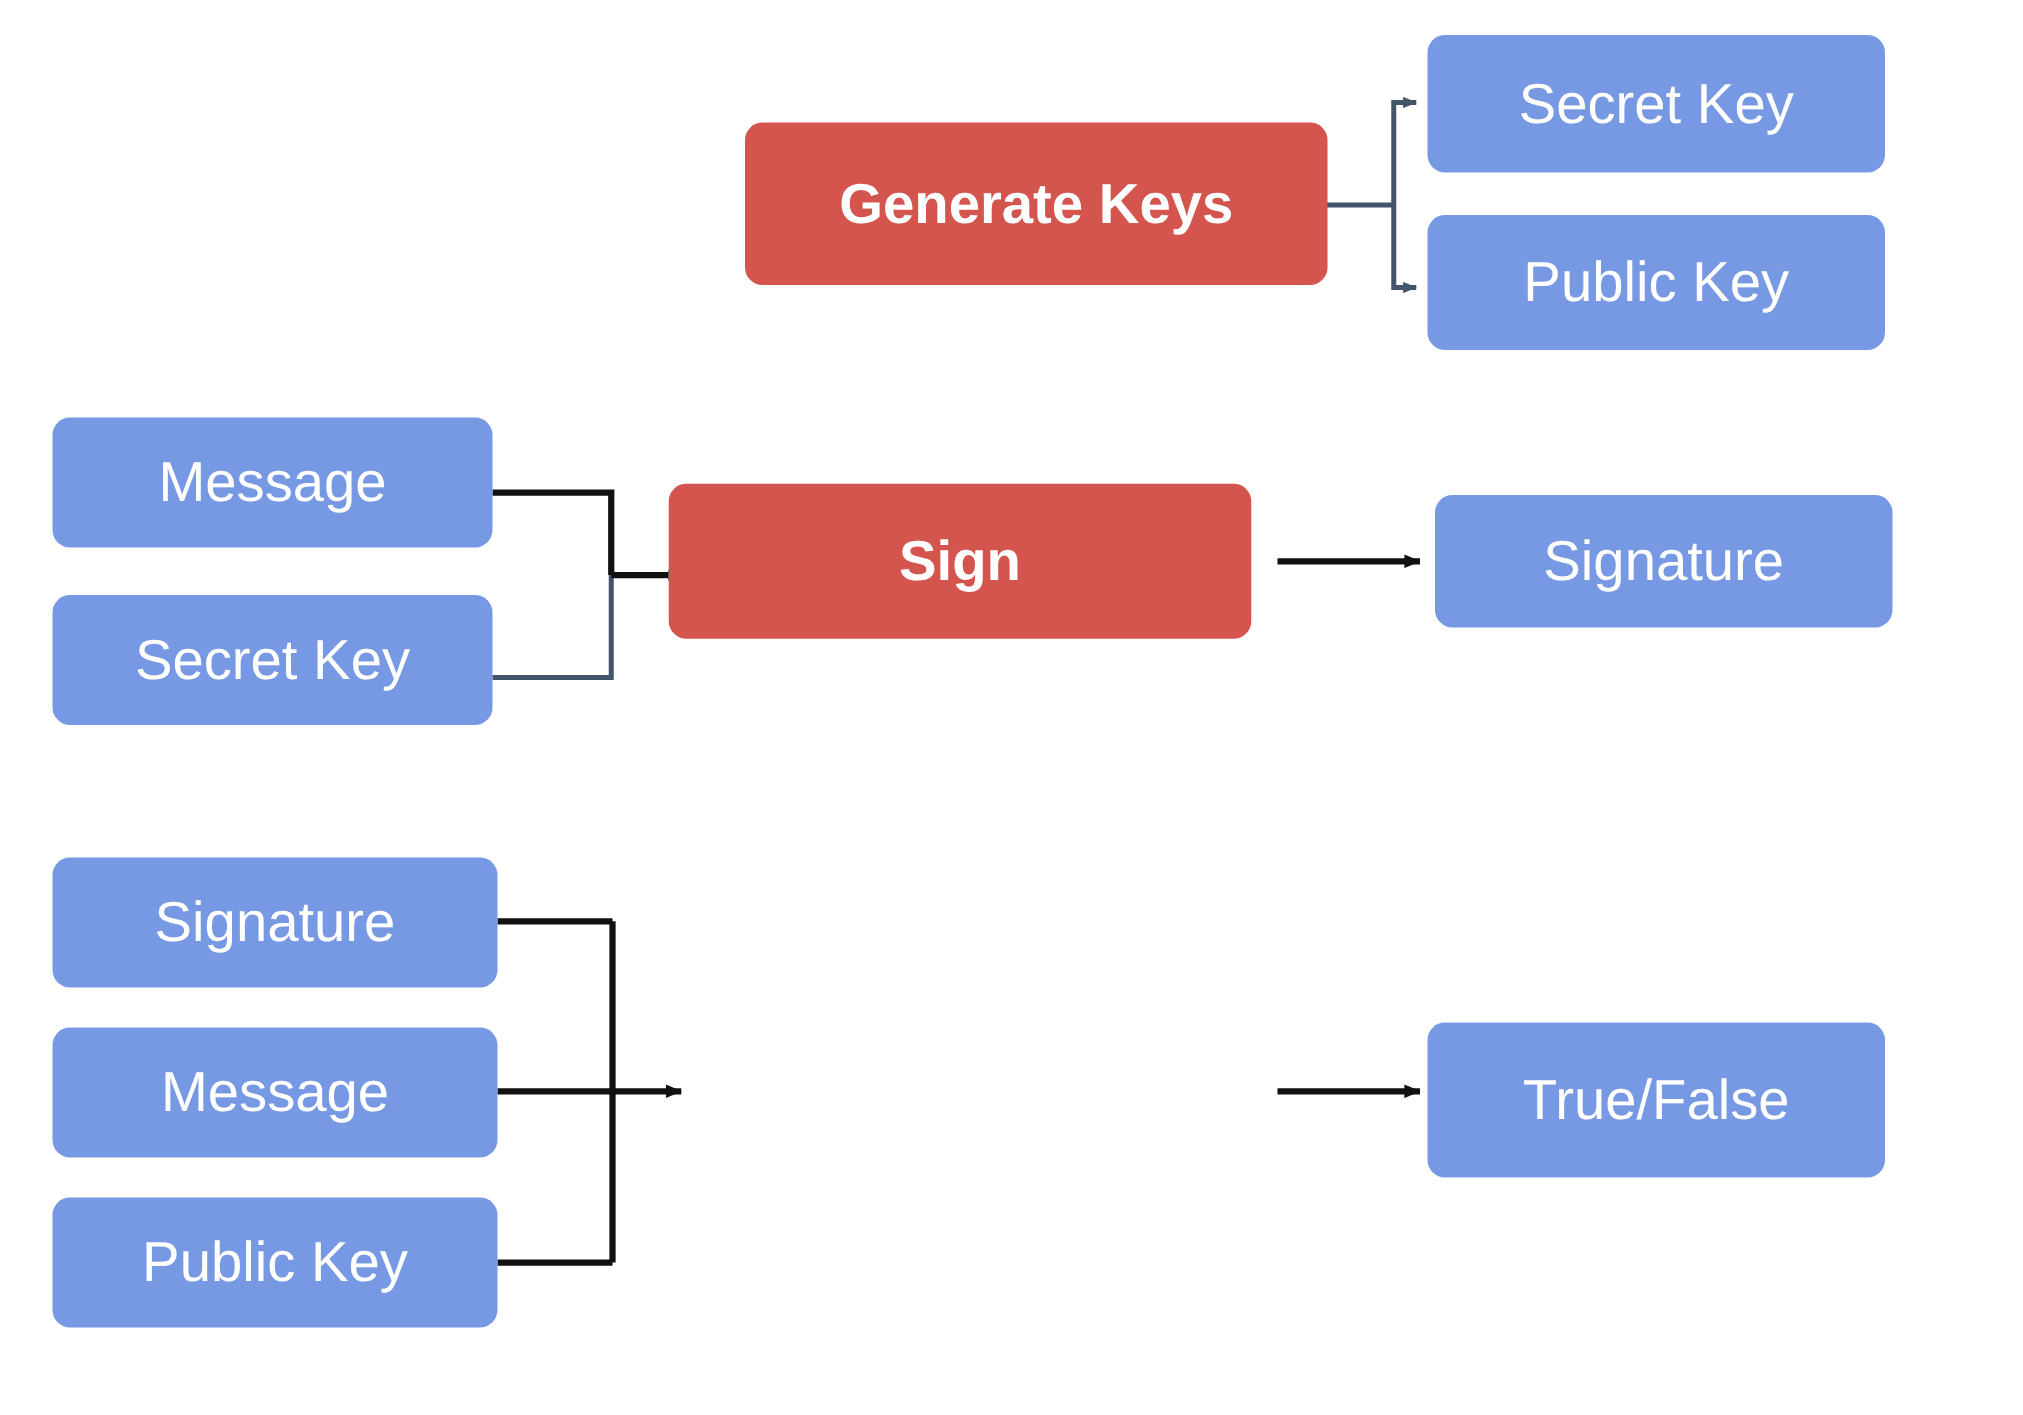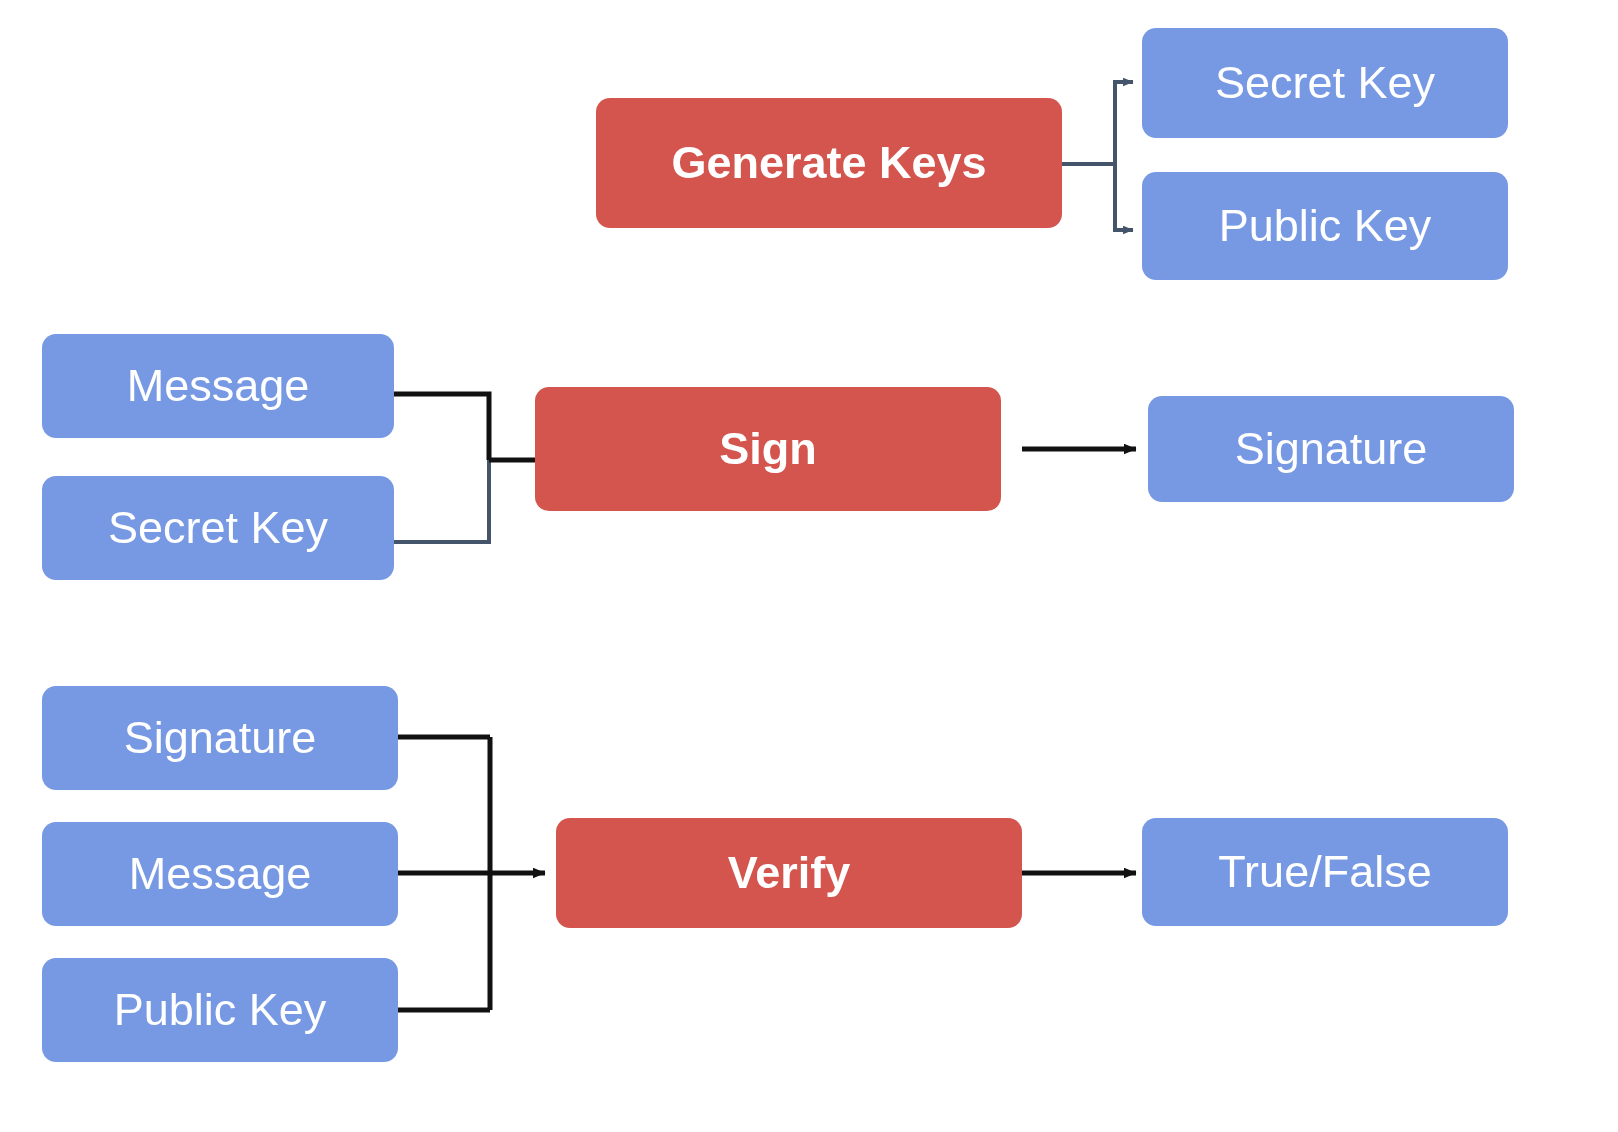--- a/index.html
+++ b/index.html
@@ -46,21 +46,21 @@
 
   #node-message-sign    { left: 42px;  top: 334px; width: 352px; height: 104px; }
   #node-secret-key-sign { left: 42px;  top: 476px; width: 352px; height: 104px; }
   #node-sign            { left: 535px; top: 387px; width: 466px; height: 124px; }
   #node-signature-out   { left: 1148px; top: 396px; width: 366px; height: 106px; }
 
   #node-signature-verify { left: 42px;  top: 686px; width: 356px; height: 104px; }
   #node-message-verify   { left: 42px;  top: 822px; width: 356px; height: 104px; }
   #node-public-key-verify{ left: 42px;  top: 958px; width: 356px; height: 104px; }
   #node-verify           { left: 556px; top: 818px; width: 466px; height: 110px; }
-  #node-true-false       { left: 1142px; top: 818px; width: 366px; height: 108px; }
+  #node-true-false       { left: 1142px; top: 818px; width: 366px; height: 124px; }
 
   .edge-layer {
     position: absolute;
     left: 0; top: 0;
     width: 1618px;
     height: 1132px;
     pointer-events: none;
   }
 </style>
 </head>
@@ -120,17 +120,16 @@
   <div class="node red" id="node-sign">Sign</div>
 
   <div class="node blue" id="node-signature-out">Signature</div>
 
   <div class="node blue" id="node-signature-verify">Signature</div>
 
   <div class="node blue" id="node-message-verify">Message</div>
 
   <div class="node blue" id="node-public-key-verify">Public Key</div>
 
-  <div class="node red" id="node-verify">Verify</div>
 
   <div class="node blue" id="node-true-false">True/False</div>
 
 </div>
 
 </body></html>

